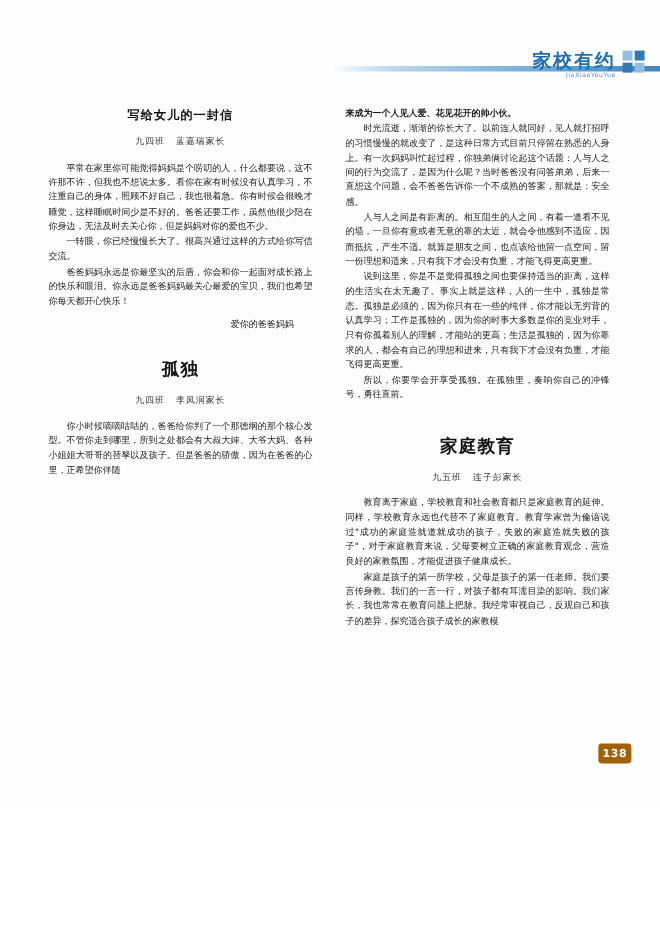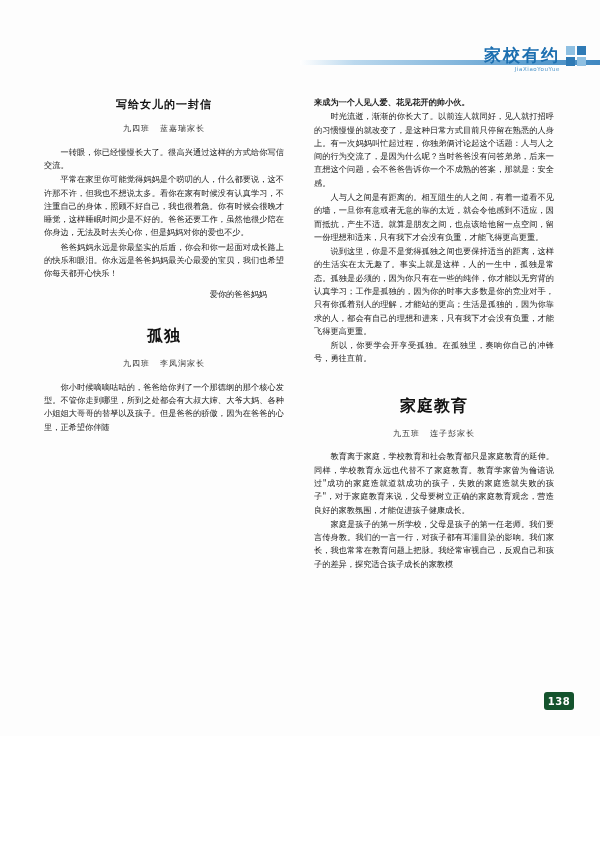--- a/index.html
+++ b/index.html
@@ -125,24 +125,24 @@
     text-align: right;
     margin: 0;
   }
   .spacer-md { height: 22px; }
   .spacer-lg { height: 26px; }
 
   
   .pagenum {
     position: absolute;
     right: 26px;
-    bottom: 26px;
+    bottom: 42px;
     width: 30px;
     height: 18px;
-    background: #14532d;
+    background: #a16207;
     border-radius: 3px;
     color: #ffffff;
     font-size: 10px;
     font-weight: bold;
     display: flex;
     align-items: center;
     justify-content: center;
     letter-spacing: 0.5px;
   }
 </style>
@@ -163,22 +163,22 @@
     </div>
   </div>
 
   <div class="col left">
 
     <div>
       <h1 class="art-title">写给女儿的一封信</h1>
       <div class="byline">
         <span class="cls">九四班</span><span>蓝嘉瑞家长</span>
       </div>
+      <p class="para">平常在家里你可能觉得妈妈是个唠叨的人，什么都要说，这不许那不许，但我也不想说太多。看你在家有时候没有认真学习，不注重自己的身体，照顾不好自己，我也很着急。你有时候会很晚才睡觉，这样睡眠时间少是不好的。爸爸还要工作，虽然他很少陪在你身边，无法及时去关心你，但是妈妈对你的爱也不少。</p>
       <p class="para">一转眼，你已经慢慢长大了。很高兴通过这样的方式给你写信交流。</p>
-      <p class="para">平常在家里你可能觉得妈妈是个唠叨的人，什么都要说，这不许那不许，但我也不想说太多。看你在家有时候没有认真学习，不注重自己的身体，照顾不好自己，我也很着急。你有时候会很晚才睡觉，这样睡眠时间少是不好的。爸爸还要工作，虽然他很少陪在你身边，无法及时去关心你，但是妈妈对你的爱也不少。</p>
       <p class="para">爸爸妈妈永远是你最坚实的后盾，你会和你一起面对成长路上的快乐和眼泪。你永远是爸爸妈妈最关心最爱的宝贝，我们也希望你每天都开心快乐！</p>
       <p class="sign">爱你的爸爸妈妈</p>
     </div>
 
     <div class="spacer-md"></div>
 
     <div>
       <h1 class="art-title small">孤独</h1>
       <div class="byline">
         <span class="cls">九四班</span><span>李凤润家长</span>

